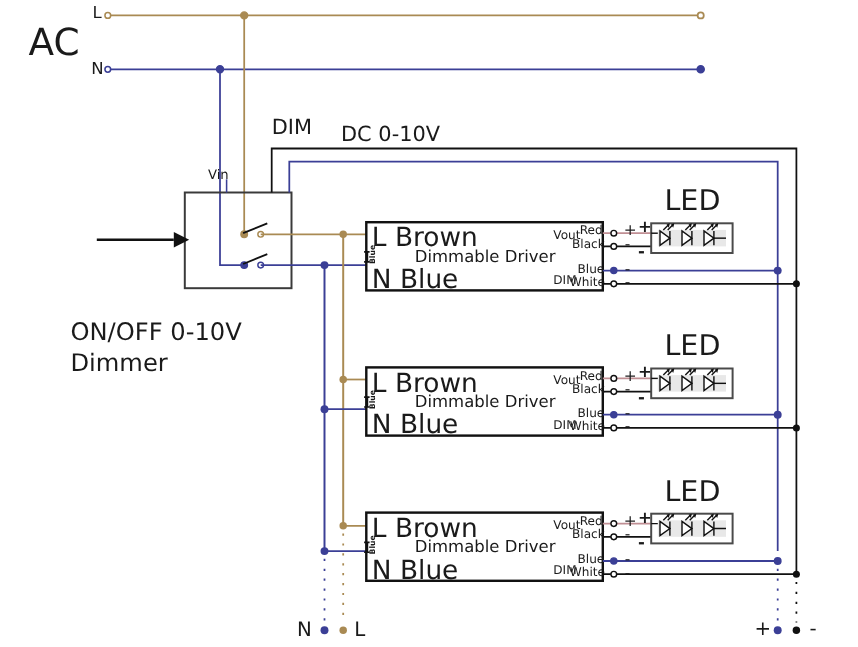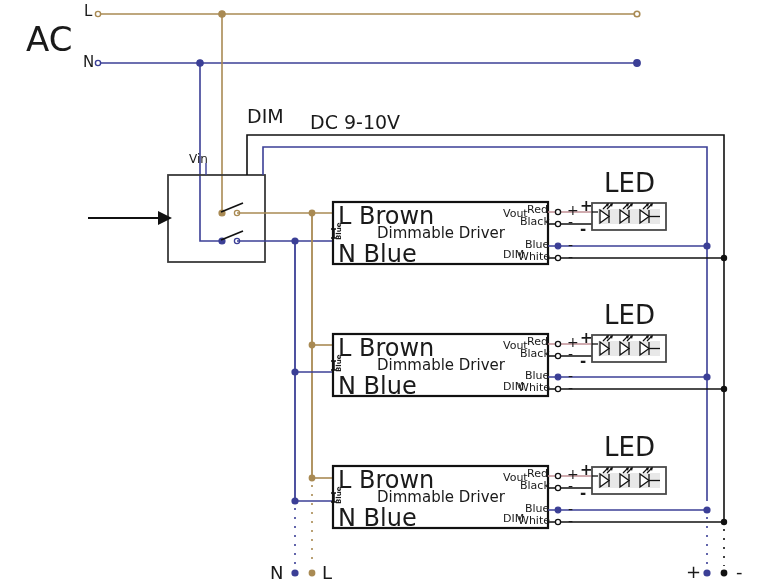--- a/index.html
+++ b/index.html
@@ -283,24 +283,26 @@
   </svg>
 
   <div class="lbl lbl-ac" style="left:26px; top:22px;">AC</div>
 
   <div class="lbl lbl-rail" style="left:84px; top:4px;">L</div>
 
   <div class="lbl lbl-rail" style="left:83px; top:55px;">N</div>
 
   <div class="lbl lbl-dim" style="left:247px; top:107px;">DIM</div>
 
-  <div class="lbl lbl-dim" style="left:310px; top:113px;">DC 9-10V</div>
+  <div class="lbl lbl-dim" style="left:310px; top:113px;">DC 0-10V</div>
 
   <div class="lbl lbl-vin" style="left:189px; top:153px;">Vin</div>
 
+  <div class="lbl lbl-dimmer" style="left:64px; top:290px;">ON/OFF 0-10V</div>
+  <div class="lbl lbl-dimmer" style="left:64px; top:318px;">Dimmer</div>
 
   <div class="lbl lbl-drvbig" style="left:338px; top:204px;">L Brown</div>
   <div class="lbl lbl-drvmid" style="left:377px; top:226px;">Dimmable Driver</div>
   <div class="lbl lbl-drvbig" style="left:338px; top:242px;">N Blue</div>
   <div class="lbl lbl-drvsm" style="left:503px; top:208px;">Vout</div>
   <div class="lbl lbl-drvsm" style="left:503px; top:249px;">DIM</div>
   <div class="lbl lbl-drvsm2" style="left:527px; top:204px;">Red</div>
   <div class="lbl lbl-drvsm2" style="left:520px; top:216px;">Black</div>
   <div class="lbl lbl-drvsm2" style="left:525px; top:239px;">Blue</div>
   <div class="lbl lbl-drvsm2" style="left:518px; top:251px;">White</div>

